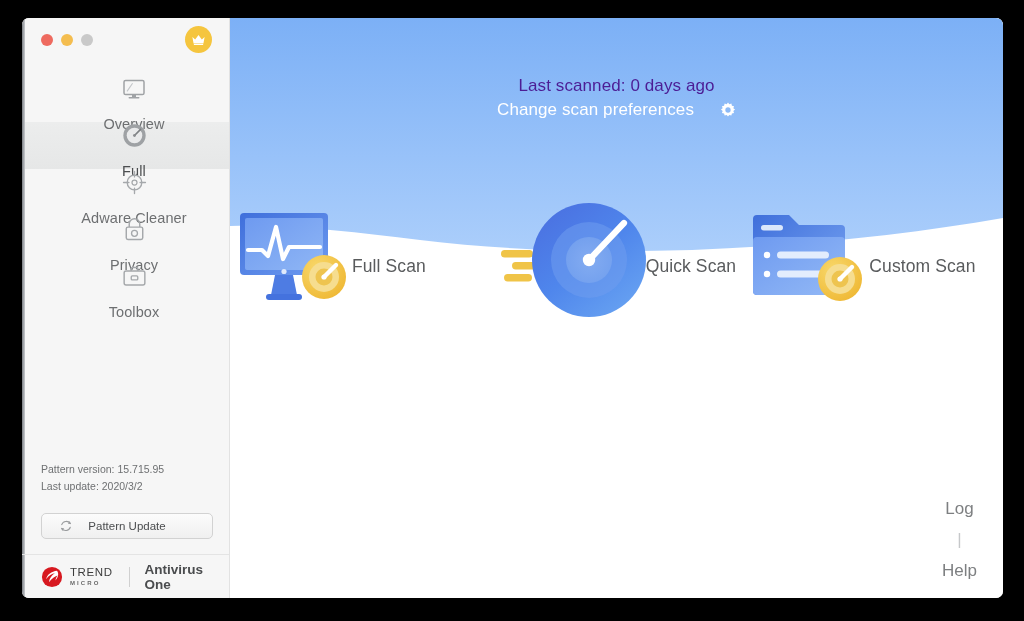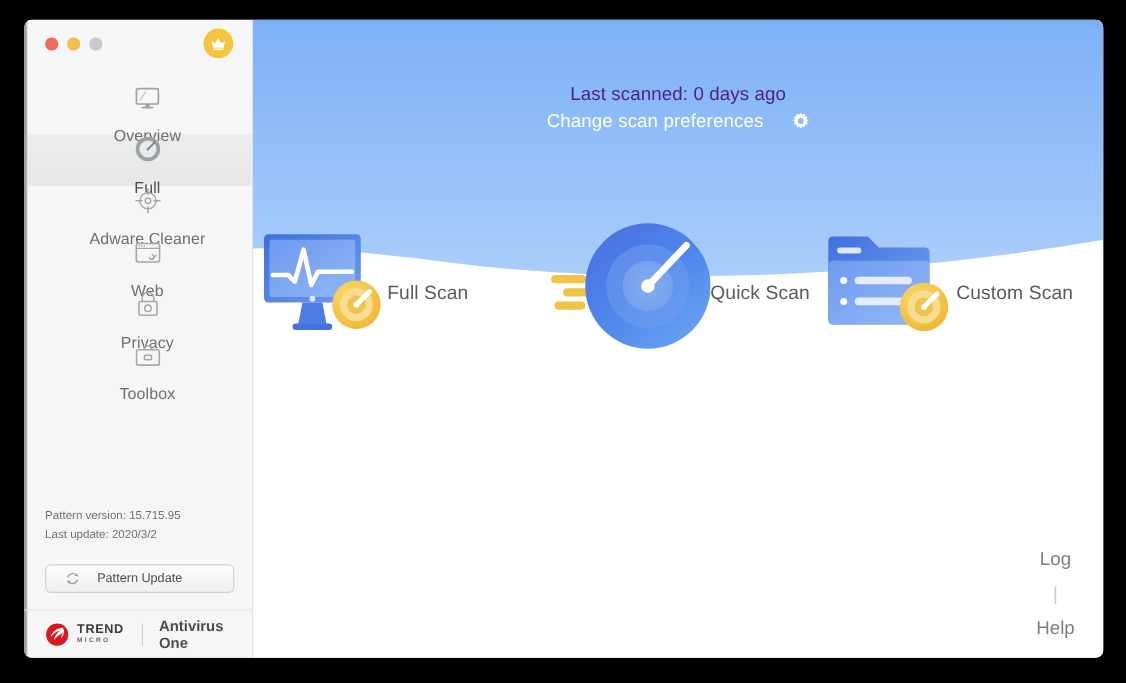--- a/index.html
+++ b/index.html
@@ -153,21 +153,21 @@
   }
   .tm-logo-mark { width: 22px; height: 22px; flex: 0 0 22px; }
   .tm-wordmark {
     display: flex;
     flex-direction: column;
     line-height: 1;
     margin-left: 1px;
   }
   .tm-trend {
     font-size: 11.5px;
-    font-weight: bold;
+    font-weight: normal;
     color: #3c3c3c;
     letter-spacing: .6px;
   }
   .tm-micro {
     font-size: 6px;
     font-weight: bold;
     color: #6a6a6a;
     letter-spacing: 2.1px;
     margin-top: 1px;
   }
@@ -313,34 +313,20 @@
         <span class="nav-icon">
           <svg width="25" height="25" viewBox="0 0 26 26">
             <circle cx="13" cy="13" r="7.6" fill="none" stroke="#a5a8ab" stroke-width="1.4"></circle>
             <circle cx="13" cy="13" r="2.6" fill="none" stroke="#a5a8ab" stroke-width="1.3"></circle>
             <path d="M13 1.6 V7.2 M13 18.8 V24.4 M1.6 13 H7.2 M18.8 13 H24.4" stroke="#a5a8ab" stroke-width="1.4" stroke-linecap="round"></path>
           </svg>
         </span>
         <span class="nav-label">Adware Cleaner</span>
       </div>
 
-      <div class="nav-item">
-        <span class="nav-icon">
-          <svg width="25" height="22" viewBox="0 0 26 22">
-            <rect x="2" y="2" width="22" height="17.5" rx="1.8" fill="none" stroke="#a5a8ab" stroke-width="1.5"></rect>
-            <path d="M2 6.6 H24" stroke="#a5a8ab" stroke-width="1.3"></path>
-            <circle cx="4.8" cy="4.3" r="0.75" fill="#a5a8ab"></circle>
-            <circle cx="7.2" cy="4.3" r="0.75" fill="#a5a8ab"></circle>
-            <circle cx="9.6" cy="4.3" r="0.75" fill="#a5a8ab"></circle>
-            <path d="M16.5 12.5 a2.2 2.2 0 1 1 -2.2 2.2" fill="none" stroke="#a5a8ab" stroke-width="1.3"></path>
-            <path d="M17.6 16.4 L20.6 13.4" stroke="#a5a8ab" stroke-width="1.3" stroke-linecap="round"></path>
-          </svg>
-        </span>
-        <span class="nav-label">Web</span>
-      </div>
 
       <div class="nav-item">
         <span class="nav-icon">
           <svg width="23" height="25" viewBox="0 0 24 26">
             <path d="M6.5 10.5 V7.2 a5.5 5.5 0 0 1 11 0 V10.5" fill="none" stroke="#a5a8ab" stroke-width="1.5"></path>
             <rect x="3.4" y="10.5" width="17.2" height="13" rx="1.8" fill="none" stroke="#a5a8ab" stroke-width="1.5"></rect>
             <circle cx="12" cy="17" r="3.1" fill="none" stroke="#a5a8ab" stroke-width="1.4"></circle>
           </svg>
         </span>
         <span class="nav-label">Privacy</span>

